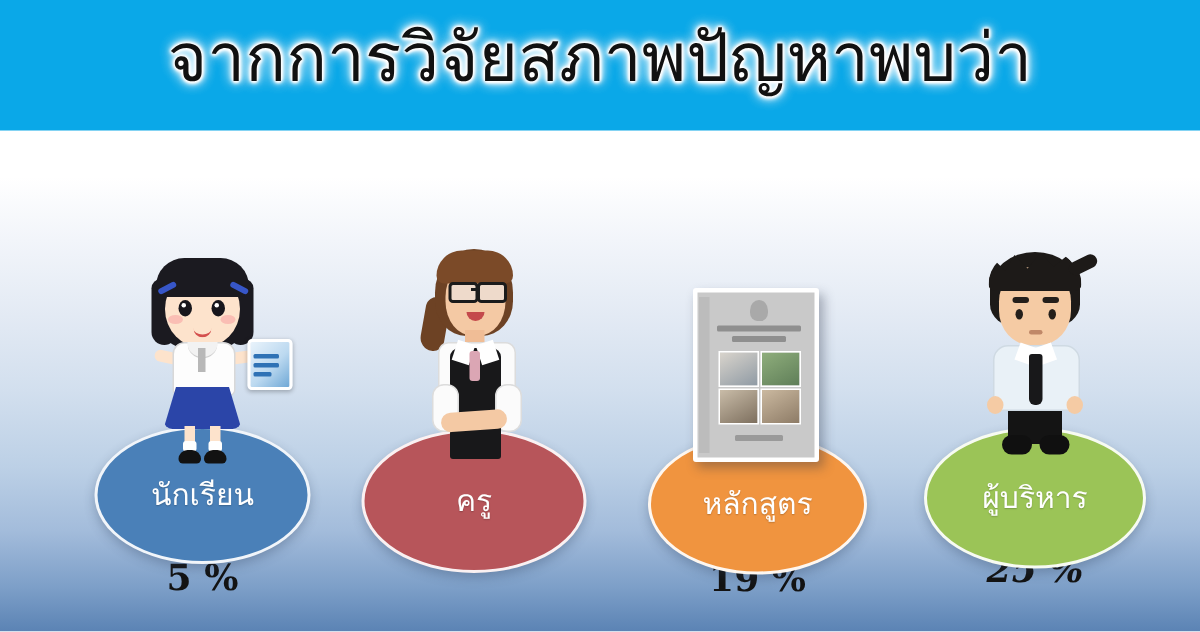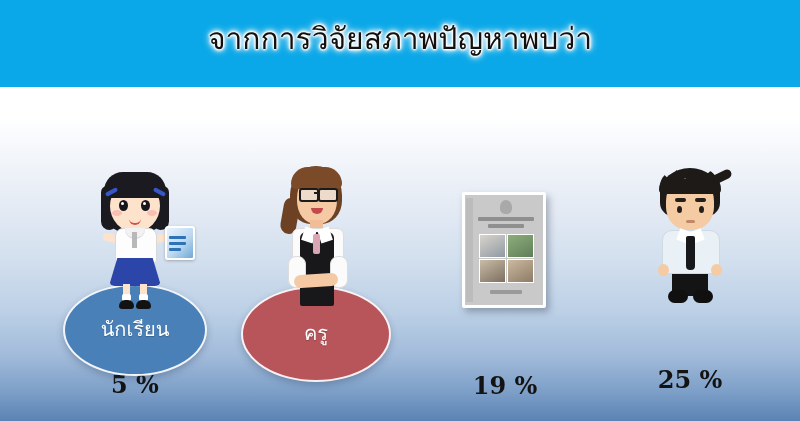--- a/index.html
+++ b/index.html
@@ -35,21 +35,21 @@
     height: 87px;
     background: #0aa8e8;
   }
   .header-title {
     position: absolute;
     left: 0;
     top: 8px;
     width: 800px;
     text-align: center;
     font-family: "DejaVu Sans", sans-serif;
-    font-size: 30px;
+    font-size: 45px;
     line-height: 62px;
     font-weight: normal;
     color: #111111;
     letter-spacing: 0px;
     text-shadow:
        0 0 5px #ffffff,  0 0 5px #ffffff,
        0 0 9px #ffffff,  0 0 9px #ffffff,
        1px 0 2px #ffffff, -1px 0 2px #ffffff,
        0 1px 2px #ffffff, 0 -1px 2px #ffffff;
     white-space: nowrap;
@@ -141,21 +141,21 @@
   }
 
   
   .col-0 .ellipse { top: 124px; width: 140px; height: 88px; }
   .col-0 .pct     { top: 210px; }
   .col-1 .ellipse { top: 126px; width: 146px; height: 92px; }
   .col-1 .pct     { top: 216px; }
   .col-2 .ellipse { top: 129px; width: 142px; height: 90px; }
   .col-2 .pct     { top: 211px; }
   .col-3 .ellipse { top: 125px; width: 144px; height: 90px; }
-  .col-3 .pct     { top: 205px; }
+  .col-3 .pct     { top: 205px; font-style: italic; }
 
   
   .fig-layer { position: absolute; }
 
   
   .girl { width: 96px; height: 140px; z-index: 4; }
   .girl .hair-back  { left:16px; top:2px;  width:64px; height:62px; background:#1b1a20; border-radius:50% 50% 42% 42%; }
   .girl .head       { left:23px; top:10px; width:50px; height:52px; background:#fde3cc; border-radius:50%; }
   .girl .hair-front { left:17px; top:2px;  width:62px; height:26px; background:#1b1a20; border-radius:32px 32px 12px 12px; }
   .girl .side-l     { left:14px; top:16px; width:16px; height:44px; background:#1b1a20; border-radius:10px 4px 12px 14px; }
@@ -331,20 +331,23 @@
           <div class="fig-layer emblem"></div>
           <div class="fig-layer t1"></div>
           <div class="fig-layer t2"></div>
           <div class="ph ph1"></div>
           <div class="ph ph2"></div>
           <div class="ph ph3"></div>
           <div class="ph ph4"></div>
           <div class="fig-layer f1"></div>
         </div>
       </div>
+      <div class="ellipse" style="background:#f0943f;">
+        <div class="ellipse-label">หลักสูตร</div>
+      </div>
       <div class="pct">19 %</div>
     </div>
 
     <div class="column col-3">
       <div class="figure-stage">
         <div class="figure boss">
           <div class="fig-layer hair-back"></div>
           <div class="fig-layer head"></div>
           <div class="fig-layer hair-top"></div>
           <div class="fig-layer spike"></div>
@@ -357,17 +360,20 @@
           <div class="fig-layer shoe-l"></div>
           <div class="fig-layer shoe-r"></div>
           <div class="fig-layer shirt"></div>
           <div class="fig-layer collar-l"></div>
           <div class="fig-layer collar-r"></div>
           <div class="fig-layer tie"></div>
           <div class="fig-layer hand-l"></div>
           <div class="fig-layer hand-r"></div>
         </div>
       </div>
+      <div class="ellipse" style="background:#9bc457;">
+        <div class="ellipse-label">ผู้บริหาร</div>
+      </div>
       <div class="pct">25 %</div>
     </div>
 
   </div>
 </div>
 
 </body></html>

